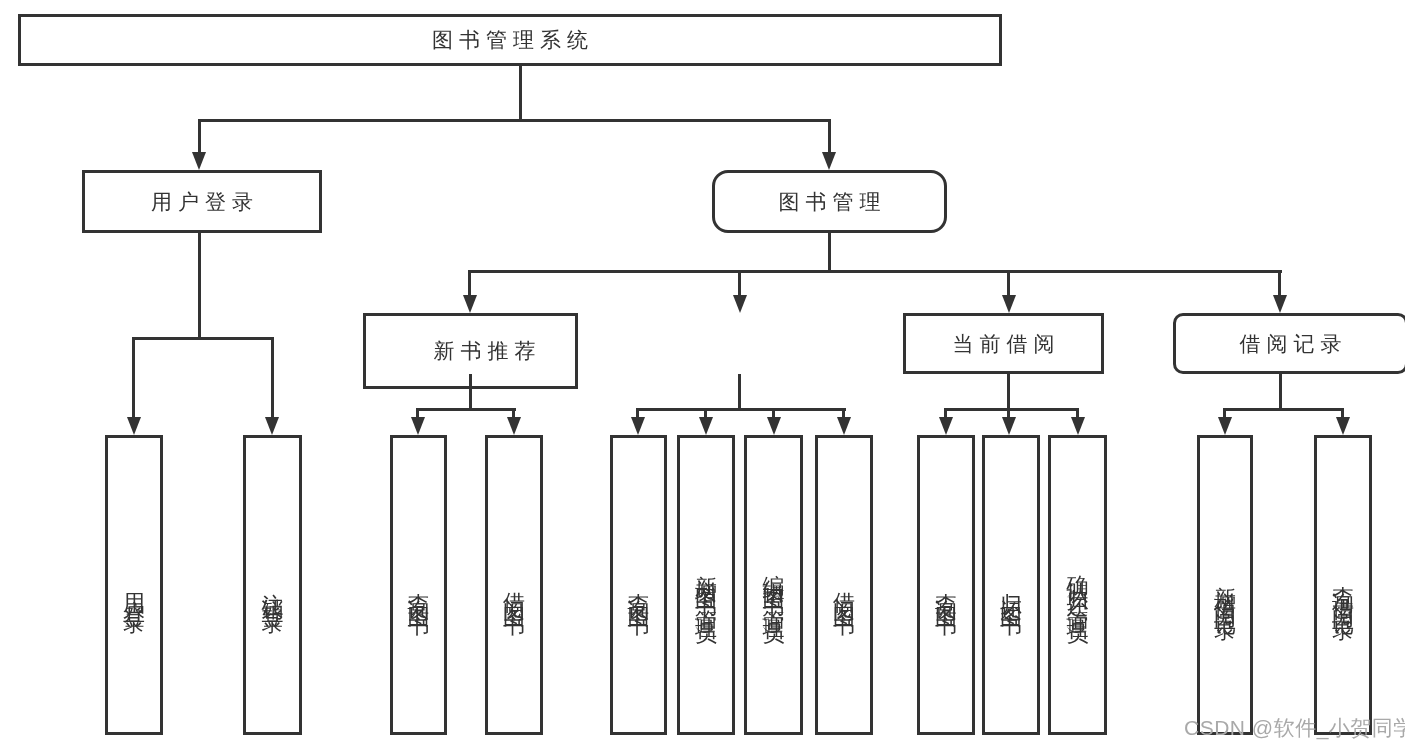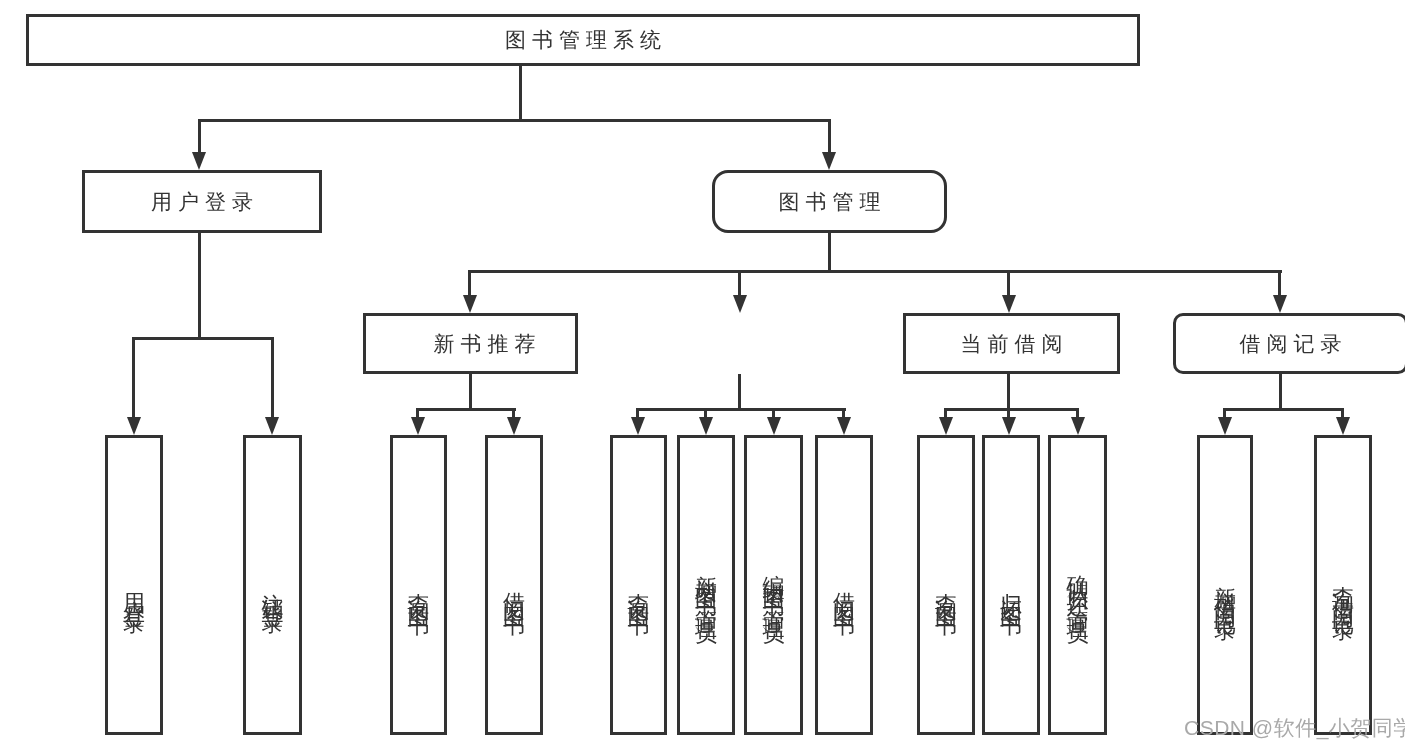--- a/index.html
+++ b/index.html
@@ -59,21 +59,21 @@
     font-size:21px;
     letter-spacing:0.5px;
     white-space:nowrap;
   }
 </style>
 </head>
 <body>
 
 <div id="canvas">
 
-  <div class="node" style="left:26px;top:14px;width:1114px;height:52px;">
+  <div class="node" style="left:18px;top:14px;width:984px;height:52px;">
     <span class="lbl">图书管理系统</span>
   </div>
 
   <div class="vl" style="left:519px;top:66px;height:55px;"></div>
   <div class="hl" style="left:198px;top:119px;width:633px;"></div>
 
   <div class="vl" style="left:198px;top:119px;height:37px;"></div>
   <div class="tri" style="left:192px;top:152px;"></div>
   <div class="vl" style="left:828px;top:119px;height:37px;"></div>
   <div class="tri" style="left:822px;top:152px;"></div>
@@ -96,24 +96,24 @@
   <div class="hl" style="left:468px;top:270px;width:814px;"></div>
   <div class="vl" style="left:468px;top:270px;height:29px;"></div>
   <div class="tri" style="left:463px;top:295px;"></div>
   <div class="vl" style="left:738px;top:270px;height:29px;"></div>
   <div class="tri" style="left:733px;top:295px;"></div>
   <div class="vl" style="left:1007px;top:270px;height:29px;"></div>
   <div class="tri" style="left:1002px;top:295px;"></div>
   <div class="vl" style="left:1278px;top:270px;height:29px;"></div>
   <div class="tri" style="left:1273px;top:295px;"></div>
 
-  <div class="node" style="left:363px;top:313px;width:215px;height:61px;padding-left:28px;">
+  <div class="node" style="left:363px;top:313px;width:215px;height:76px;padding-left:28px;">
     <span class="lbl">新书推荐</span>
   </div>
-  <div class="node" style="left:903px;top:313px;width:217px;height:61px;">
+  <div class="node" style="left:903px;top:313px;width:201px;height:61px;">
     <span class="lbl">当前借阅</span>
   </div>
   <div class="node" style="left:1173px;top:313px;width:235px;height:61px;border-radius:10px;">
     <span class="lbl">借阅记录</span>
   </div>
 
   <div class="vl" style="left:469px;top:374px;height:36px;"></div>
   <div class="hl" style="left:416px;top:408px;width:100px;"></div>
   <div class="vl" style="left:416px;top:408px;height:14px;"></div>
   <div class="tri" style="left:411px;top:417px;"></div>

